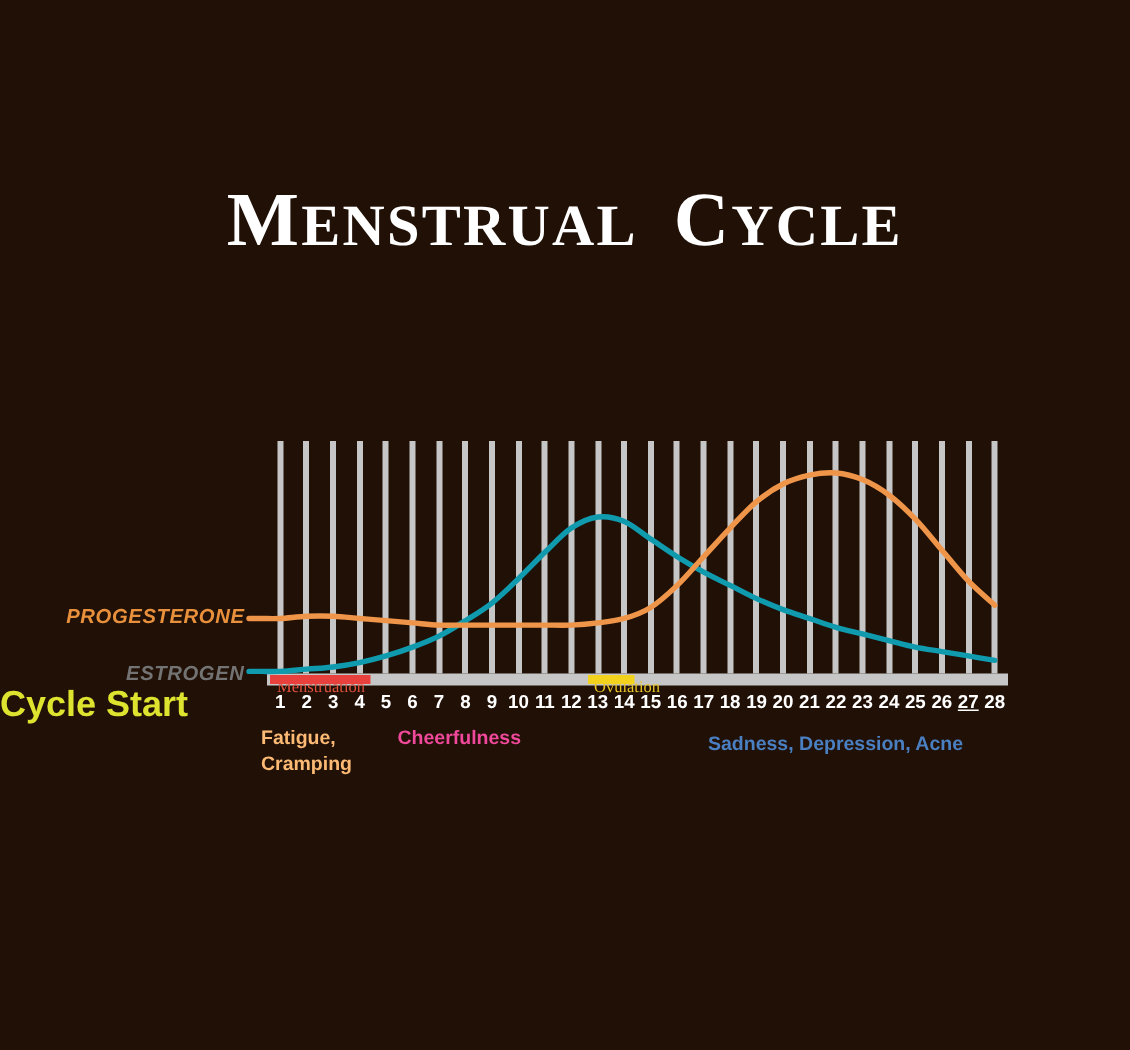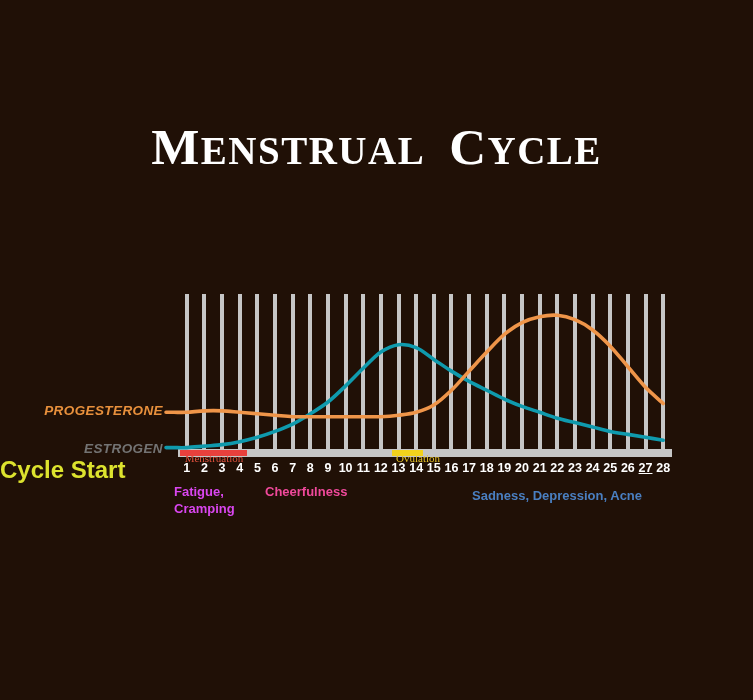--- a/index.html
+++ b/index.html
@@ -154,21 +154,21 @@
   .symptom {
     position: absolute;
     font-weight: bold;
     font-size: 13px;
     line-height: 17px;
     white-space: pre;
   }
   #symptom-early {
     left: 174px;
     top: 483px;
-    color: #d946ef;
+    color: #fdba74;
   }
   #symptom-mid1 {
     left: 265px;
     top: 483px;
     color: #f0499b;
   }
   #symptom-mid2 {
     left: 322px;
     top: 501px;
     color: #ee3a87;

